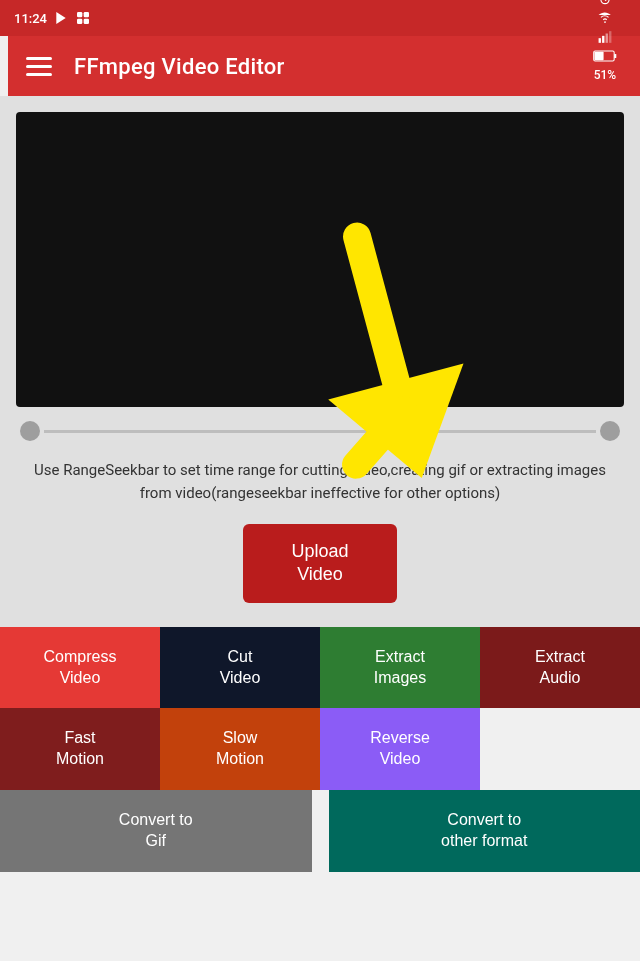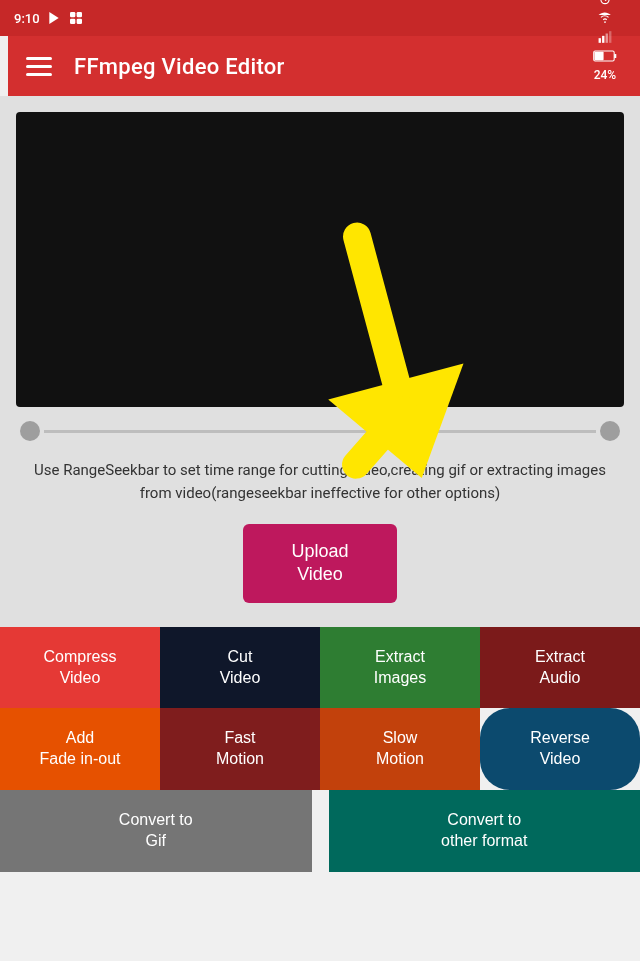--- a/index.html
+++ b/index.html
@@ -104,21 +104,21 @@
       font-size: 15px;
       color: #333;
       text-align: center;
       line-height: 1.5;
       margin-bottom: 20px;
       padding: 0 10px;
     }
 
     
     .upload-btn {
-      background: #be185d;
+      background: #b91c1c;
       color: white;
       border: none;
       border-radius: 6px;
       padding: 16px 48px;
       font-size: 18px;
       font-weight: 500;
       cursor: pointer;
       text-align: center;
       line-height: 1.3;
       margin-bottom: 8px;
@@ -161,30 +161,30 @@
       line-height: 1.3;
     }
 
     .btn-red { background: #e53935; }
     .btn-blue { background: #0f172a; }
     .btn-green { background: #2e7d32; }
     .btn-dark-red { background: #7b1a1a; }
     .btn-orange { background: #e65100; }
     .btn-black { background: #7f1d1d; }
     .btn-purple { background: #c2410c; }
-    .btn-dark-blue { background: #0c4a6e; border-radius: 30px; }
+    .btn-dark-blue { background: #8b5cf6; }
     .btn-gray { background: #757575; }
     .btn-teal { background: #00695c; }
   </style>
 </head>
 <body>
 
 <div class="status-bar">
   <div class="status-left">
-    <span>9:10</span>
+    <span>11:24</span>
     <svg width="16" height="16" viewBox="0 0 24 24" fill="white">
         <polygon points="5,3 19,12 5,21"></polygon>
       </svg>
     <svg width="16" height="16" viewBox="0 0 24 24" fill="white">
         <rect x="3" y="3" width="8" height="8" rx="2"></rect>
         <rect x="13" y="3" width="8" height="8" rx="2"></rect>
         <rect x="3" y="13" width="8" height="8" rx="2"></rect>
         <rect x="13" y="13" width="8" height="8" rx="2"></rect>
       </svg>
   </div>
@@ -209,21 +209,21 @@
         <rect x="1" y="14" width="4" height="8"></rect>
         <rect x="7" y="10" width="4" height="12"></rect>
         <rect x="13" y="6" width="4" height="16" opacity="0.5"></rect>
         <rect x="19" y="2" width="4" height="20" opacity="0.3"></rect>
       </svg>
     <svg width="24" height="14" viewBox="0 0 34 16" fill="none">
         <rect x="1" y="1" width="29" height="14" rx="2" stroke="white" stroke-width="1.5"></rect>
         <rect x="30" y="5" width="3" height="6" rx="1" fill="white"></rect>
         <rect x="2" y="2" width="13" height="12" rx="1" fill="white"></rect>
       </svg>
-    <span>24%</span>
+    <span>51%</span>
   </div>
 </div>
 
 <div class="app-bar">
   <div class="hamburger-icon">
     <span></span>
     <span></span>
     <span></span>
   </div>
   <span class="app-title">FFmpeg Video Editor</span>
@@ -261,21 +261,20 @@
 </div>
 
 <div class="bottom-grid">
   <button class="grid-btn btn-red">Compress<br>Video</button>
   <button class="grid-btn btn-blue">Cut<br>Video</button>
   <button class="grid-btn btn-green">Extract<br>Images</button>
   <button class="grid-btn btn-dark-red">Extract<br>Audio</button>
 </div>
 
 <div class="bottom-grid">
-  <button class="grid-btn btn-orange">Add<br>Fade in-out</button>
   <button class="grid-btn btn-black">Fast<br>Motion</button>
   <button class="grid-btn btn-purple">Slow<br>Motion</button>
   <button class="grid-btn btn-dark-blue">Reverse<br>Video</button>
 </div>
 
 <div class="bottom-row-wide">
   <button class="wide-btn btn-gray">Convert to<br>Gif</button>
   <button class="wide-btn btn-teal">Convert to<br>other format</button>
 </div>
 

